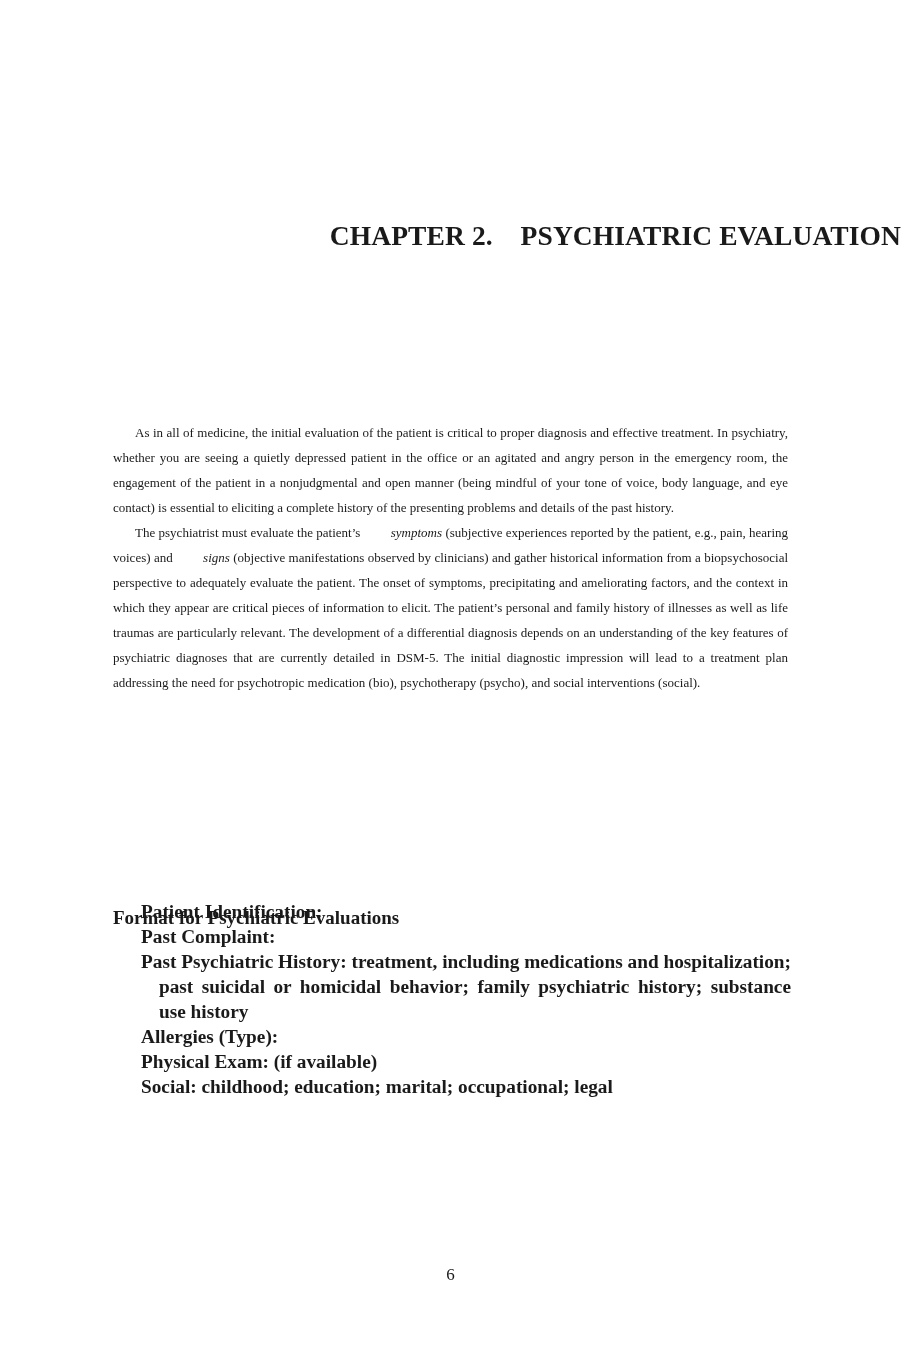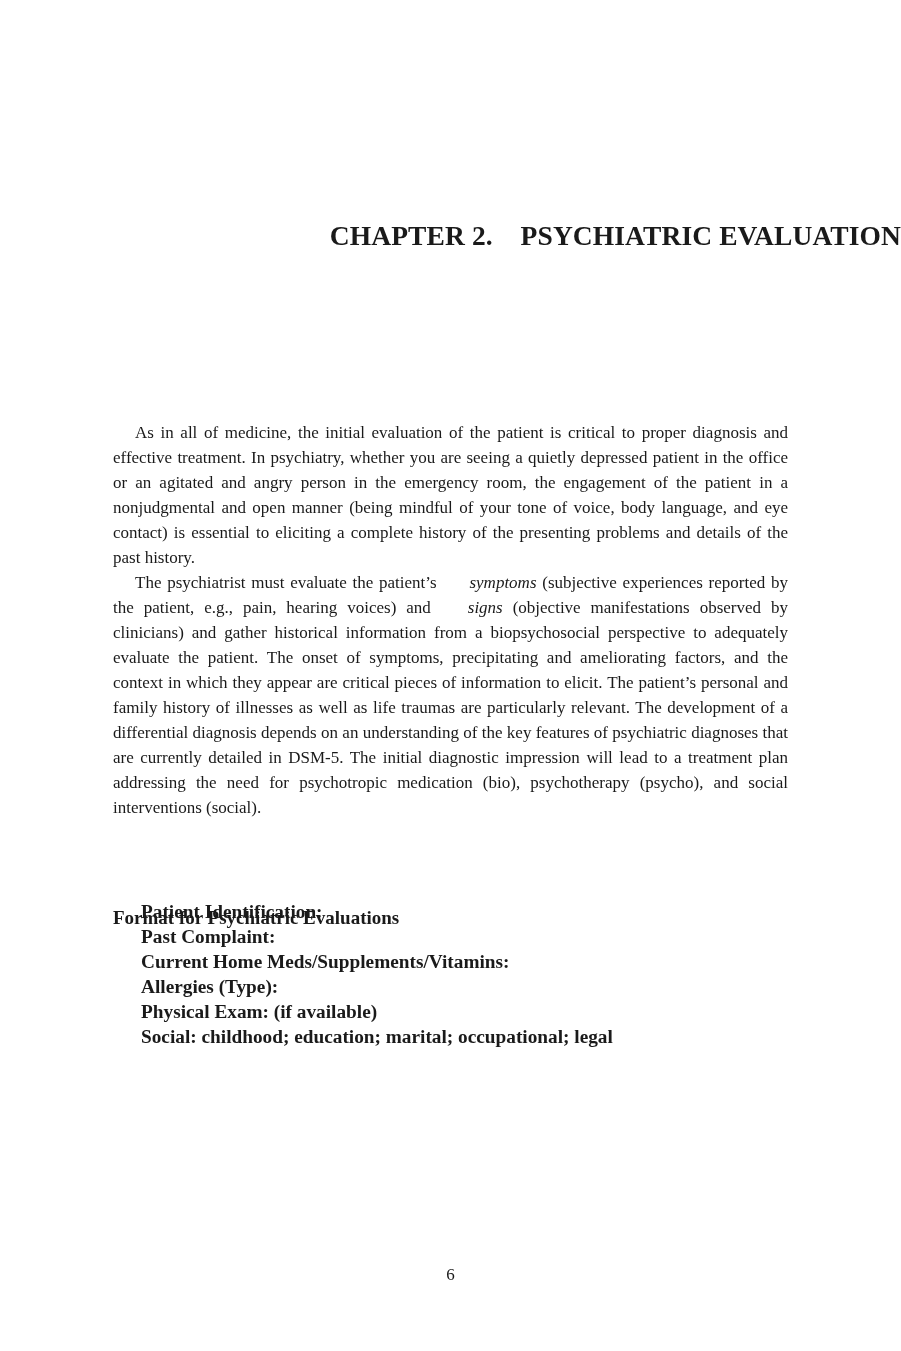--- a/index.html
+++ b/index.html
@@ -33,21 +33,21 @@
       letter-spacing: 0.1px;
       white-space: pre;
       margin: 0;
       line-height: 34px;
     }
     .body-text {
       position: absolute;
       left: 113px;
       top: 420px;
       width: 675px;
-      font-size: 17px;
+      font-size: 13px;
       line-height: 25px;
     }
     .para {
       margin: 0;
       text-align: justify;
       text-indent: 22px;
       hyphens: manual;
     }
     .para em {
       font-style: italic;
@@ -104,21 +104,21 @@
     <p class="para">
       <span>The psychiatrist must evaluate the patient’s </span><em>symptoms</em><span> (subjective experiences reported by the patient, e.g., pain, hearing voices) and </span><em>signs</em><span> (objective manifes­tations observed by clinicians) and gather historical information from a biopsy­chosocial perspective to adequately evaluate the patient. The onset of symptoms, precipitating and ameliorating factors, and the context in which they appear are critical pieces of information to elicit. The patient’s personal and family history of illnesses as well as life traumas are particularly relevant. The development of a dif­ferential diagnosis depends on an understanding of the key features of psychiatric diagnoses that are currently detailed in DSM-5. The initial diagnostic impression will lead to a treatment plan addressing the need for psychotropic medication (bio), psychotherapy (psycho), and social interventions (social).</span>
     </p>
   </div>
 
   <h2 class="section-heading">Format for Psychiatric Evaluations</h2>
 
   <ul class="format-list">
     <li>Patient Identification:</li>
     <li>Past Complaint:</li>
-    <li>Current Home Meds/Supplements/Vitamins:</li>
+    <li>Past Psychiatric History: treatment, including medications and hospital­ization; past suicidal or homicidal behavior; family psychiatric history; substance use history</li>
     <li>Allergies (Type):</li>
     <li>Physical Exam: (if available)</li>
     <li>Social: childhood; education; marital; occupational; legal</li>
   </ul>
 
   <div class="page-number">6</div>
 
 </div>
 
 </body></html>

